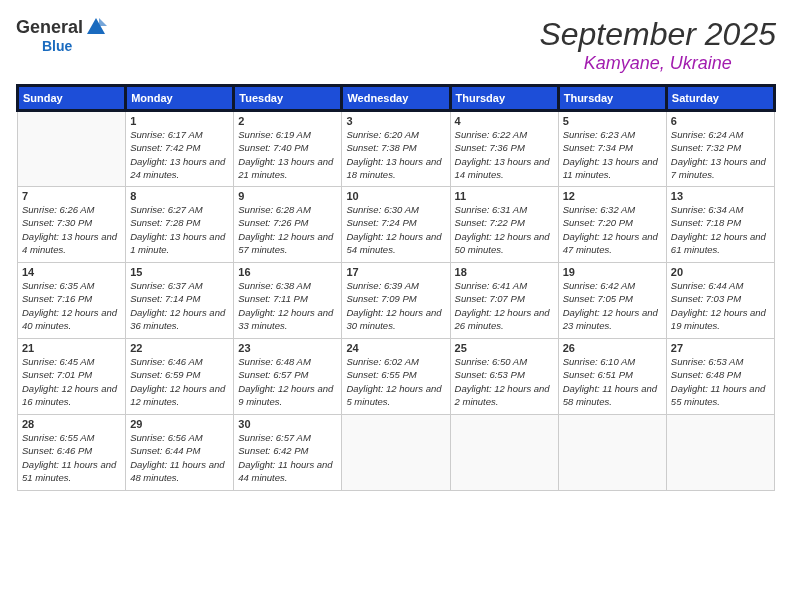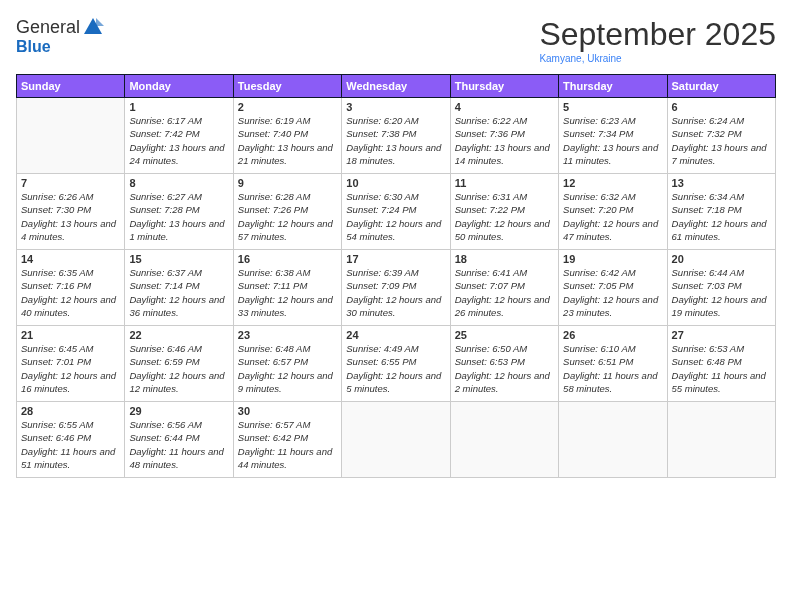--- a/index.html
+++ b/index.html
@@ -26,58 +26,60 @@
       display: flex;
       flex-direction: column;
       align-items: flex-start;
     }
     .logo-text {
       display: flex;
       align-items: center;
     }
     .logo-general {
       font-size: 18px;
-      font-weight: normal;
+      font-weight: bold;
       color: #333;
     }
     .logo-blue {
-      font-size: 16px;
+      font-size: 14px;
       font-weight: bold;
       color: #1a6bbf;
+      margin-left: 26px;
     }
     .logo-icon {
       width: 22px;
       height: 22px;
       margin-left: 2px;
     }
     .title-block {
-      text-align: left;
+      text-align: center;
+      font-style: italic;
     }
     .month-title {
       font-size: 32px;
       color: #333;
       font-weight: normal;
     }
     .location {
-      font-size: 10px;
-      color: #3b82f6;
+      font-size: 18px;
+      color: #a21caf;
     }
     .calendar {
       width: 100%;
       border-collapse: collapse;
       font-size: 9.5px;
     }
     .calendar th {
-      background: #8b5cf6;
+      background: #1d4ed8;
       color: #fff;
       padding: 5px 4px;
       text-align: left;
       font-size: 11px;
       font-weight: bold;
-      border: 1px solid #0f172a;
+      border: 3px solid #0f172a;
     }
     .calendar td {
       border: 1px solid #ccc;
       vertical-align: top;
       padding: 3px 4px;
       width: 108px;
       min-height: 70px;
       height: 76px;
       background: #fff;
     }
@@ -226,21 +228,21 @@
           <td>
             <span class="day-number">22</span>
             <div class="day-info"><span>Sunrise: 6:46 AM</span><br><span>Sunset: 6:59 PM</span><br><span>Daylight: 12 hours and 12 minutes.</span></div>
           </td>
           <td>
             <span class="day-number">23</span>
             <div class="day-info"><span>Sunrise: 6:48 AM</span><br><span>Sunset: 6:57 PM</span><br><span>Daylight: 12 hours and 9 minutes.</span></div>
           </td>
           <td>
             <span class="day-number">24</span>
-            <div class="day-info"><span>Sunrise: 4:49 AM</span><br><span>Sunset: 6:55 PM</span><br><span>Daylight: 12 hours and 5 minutes.</span></div>
+            <div class="day-info"><span>Sunrise: 6:02 AM</span><br><span>Sunset: 6:55 PM</span><br><span>Daylight: 12 hours and 5 minutes.</span></div>
           </td>
           <td>
             <span class="day-number">25</span>
             <div class="day-info"><span>Sunrise: 6:50 AM</span><br><span>Sunset: 6:53 PM</span><br><span>Daylight: 12 hours and 2 minutes.</span></div>
           </td>
           <td>
             <span class="day-number">26</span>
             <div class="day-info"><span>Sunrise: 6:10 AM</span><br><span>Sunset: 6:51 PM</span><br><span>Daylight: 11 hours and 58 minutes.</span></div>
           </td>
           <td>

